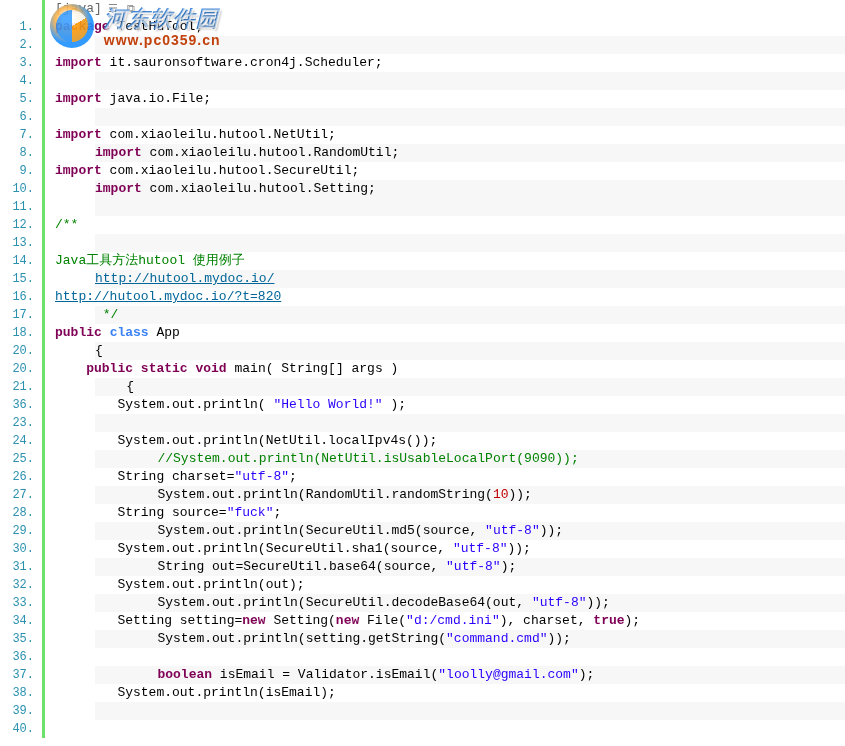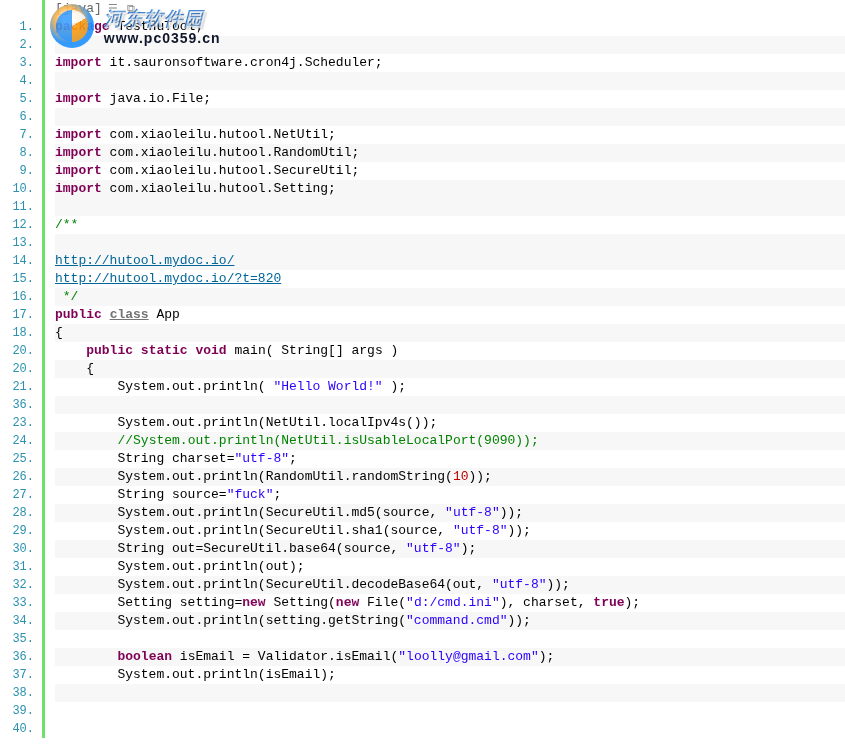--- a/index.html
+++ b/index.html
@@ -40,25 +40,26 @@
     }
     .code-line {
       height: 18px;
       line-height: 18px;
       white-space: pre;
       color: #000;
       font-size: 13px;
     }
     .code-line.alt {
       background: #f7f7f7;
+      margin-left: 40px;
     }
     .toolbar-line .tag-label { color: #666; }
     .icon { display: inline-block; width: 14px; text-align: center; margin-left: 4px; color: #888; font-size: 11px; vertical-align: middle; }
     .kw { color: #7f0055; font-weight: bold; }
-    .kw-class { color: #737373; font-weight: bold; text-decoration: underline; }
+    .kw-class { color: #3b82f6; font-weight: bold; }
     .str { color: #2a00ff; }
     .num { color: #c00000; }
     .com { color: #008200; }
     .link { color: #006699; text-decoration: underline; text-align: right; }
     .docc { color: #008200; }
     .bool { color: #7f0055; font-weight: bold; }
     .watermark {
       position: absolute;
       top: 4px;
       left: 50px;
@@ -83,34 +84,34 @@
       background: conic-gradient(#fff 0deg 60deg, #ff9800 60deg 180deg, #1e90ff 180deg 360deg);
       opacity: 0.85;
     }
     .wm-text {
       display: inline-block;
       vertical-align: middle;
       margin-left: 2px;
     }
     .wm-title {
       font-family: "Microsoft YaHei", SimHei, sans-serif;
-      font-size: 19px;
+      font-size: 22px;
       font-weight: bold;
       font-style: italic;
       background: linear-gradient(180deg, #4a90e2 0%, #2b6cb0 100%);
       -webkit-background-clip: text;
       background-clip: text;
       color: transparent;
       text-shadow: 1px 1px 0 rgba(255,255,255,0.6), 2px 2px 2px rgba(0,0,0,0.2);
       letter-spacing: 1px;
     }
     .wm-url {
       font-family: Arial, sans-serif;
       font-size: 14px;
-      color: #0f172a;
+      color: #c2410c;
       font-weight: bold;
       letter-spacing: 1px;
       margin-top: -2px;
     }
   </style>
 </head>
 <body>
 
 <div class="watermark">
   <span class="wm-logo"></span>
@@ -173,20 +174,21 @@
       <div class="code-line alt">&nbsp;</div>
       <div class="code-line"><span class="kw">import</span><span> java.io.File;</span></div>
       <div class="code-line alt">&nbsp;</div>
       <div class="code-line"><span class="kw">import</span><span> com.xiaoleilu.hutool.NetUtil;</span></div>
       <div class="code-line alt"><span class="kw">import</span><span> com.xiaoleilu.hutool.RandomUtil;</span></div>
       <div class="code-line"><span class="kw">import</span><span> com.xiaoleilu.hutool.SecureUtil;</span></div>
       <div class="code-line alt"><span class="kw">import</span><span> com.xiaoleilu.hutool.Setting;</span></div>
       <div class="code-line alt">&nbsp;</div>
       <div class="code-line"><span class="docc">/**</span></div>
       <div class="code-line alt">&nbsp;</div>
+      <div class="code-line"><span class="docc">Java工具方法hutool 使用例子</span></div>
       <div class="code-line alt"><span class="link">http://hutool.mydoc.io/</span></div>
       <div class="code-line"><span class="link">http://hutool.mydoc.io/?t=820</span></div>
       <div class="code-line alt"><span class="docc"> */</span></div>
       <div class="code-line"><span class="kw">public</span><span> </span><span class="kw-class">class</span><span> App</span></div>
       <div class="code-line alt"><span>{</span></div>
       <div class="code-line"><span>    </span><span class="kw">public</span><span> </span><span class="kw">static</span><span> </span><span class="kw">void</span><span> main( String[] args )</span></div>
       <div class="code-line alt"><span>    {</span></div>
       <div class="code-line"><span>        System.out.println( </span><span class="str">"Hello World!"</span><span> );</span></div>
       <div class="code-line alt">&nbsp;</div>
       <div class="code-line"><span>        System.out.println(NetUtil.localIpv4s());</span></div>

